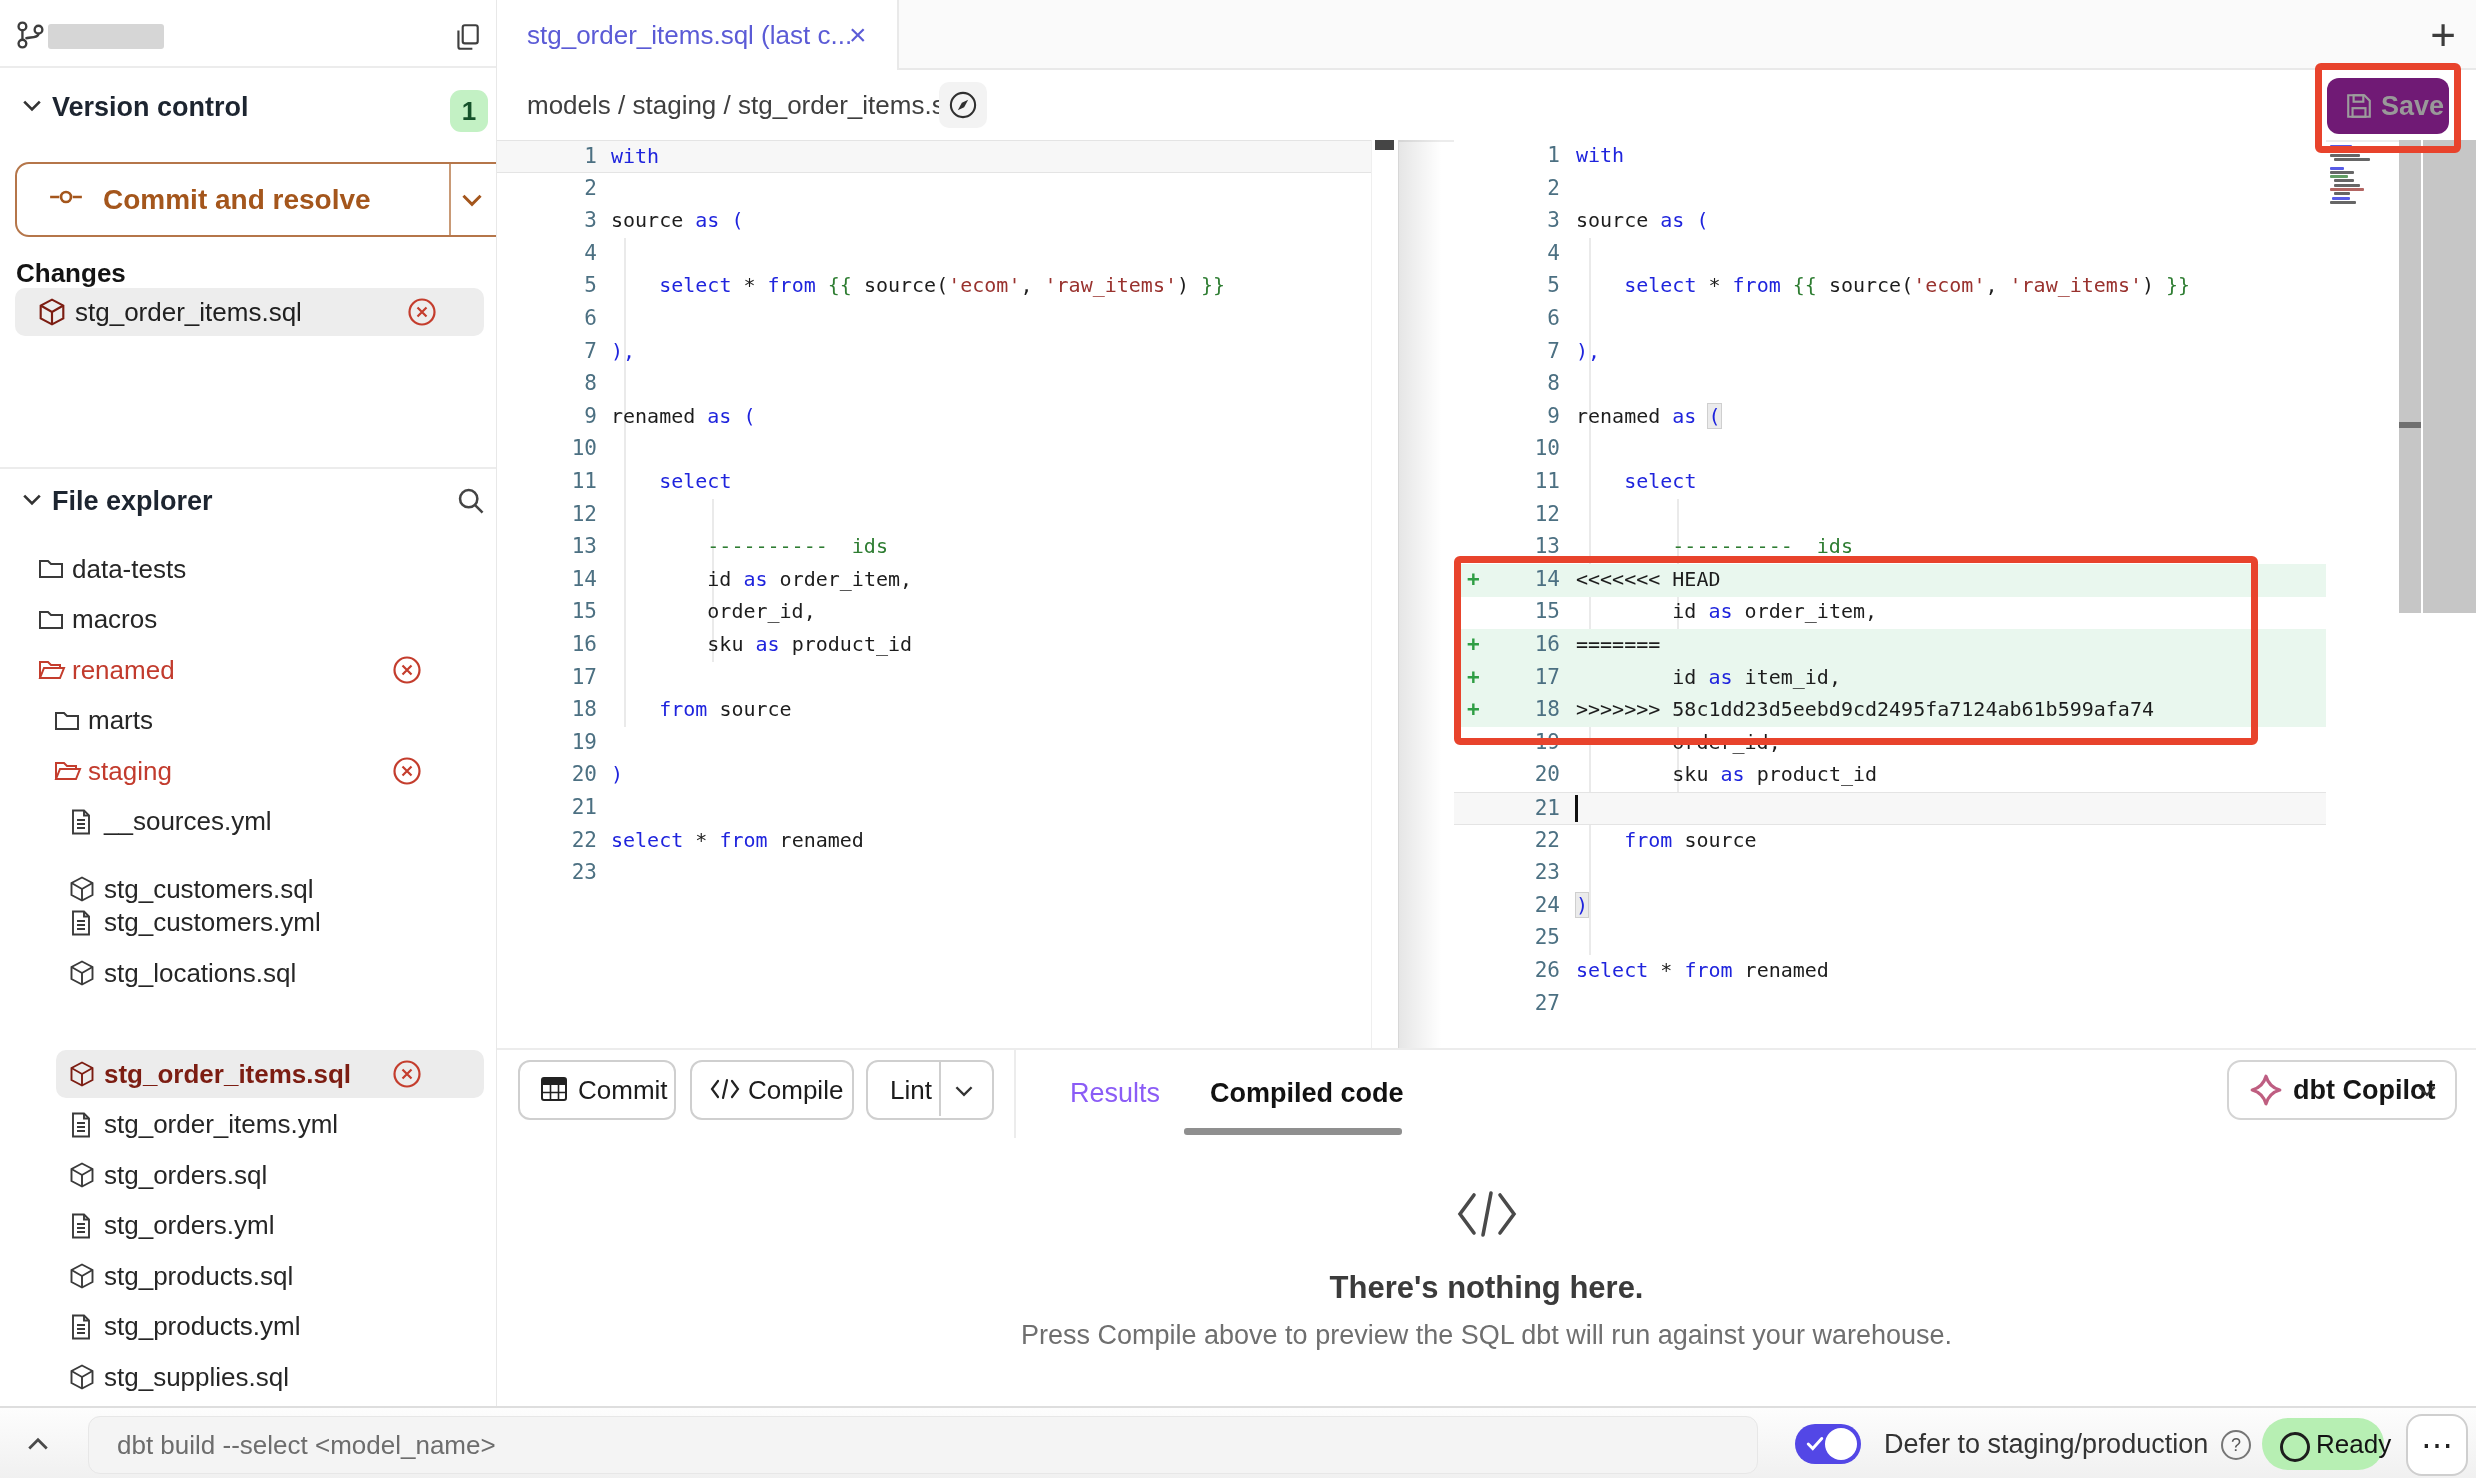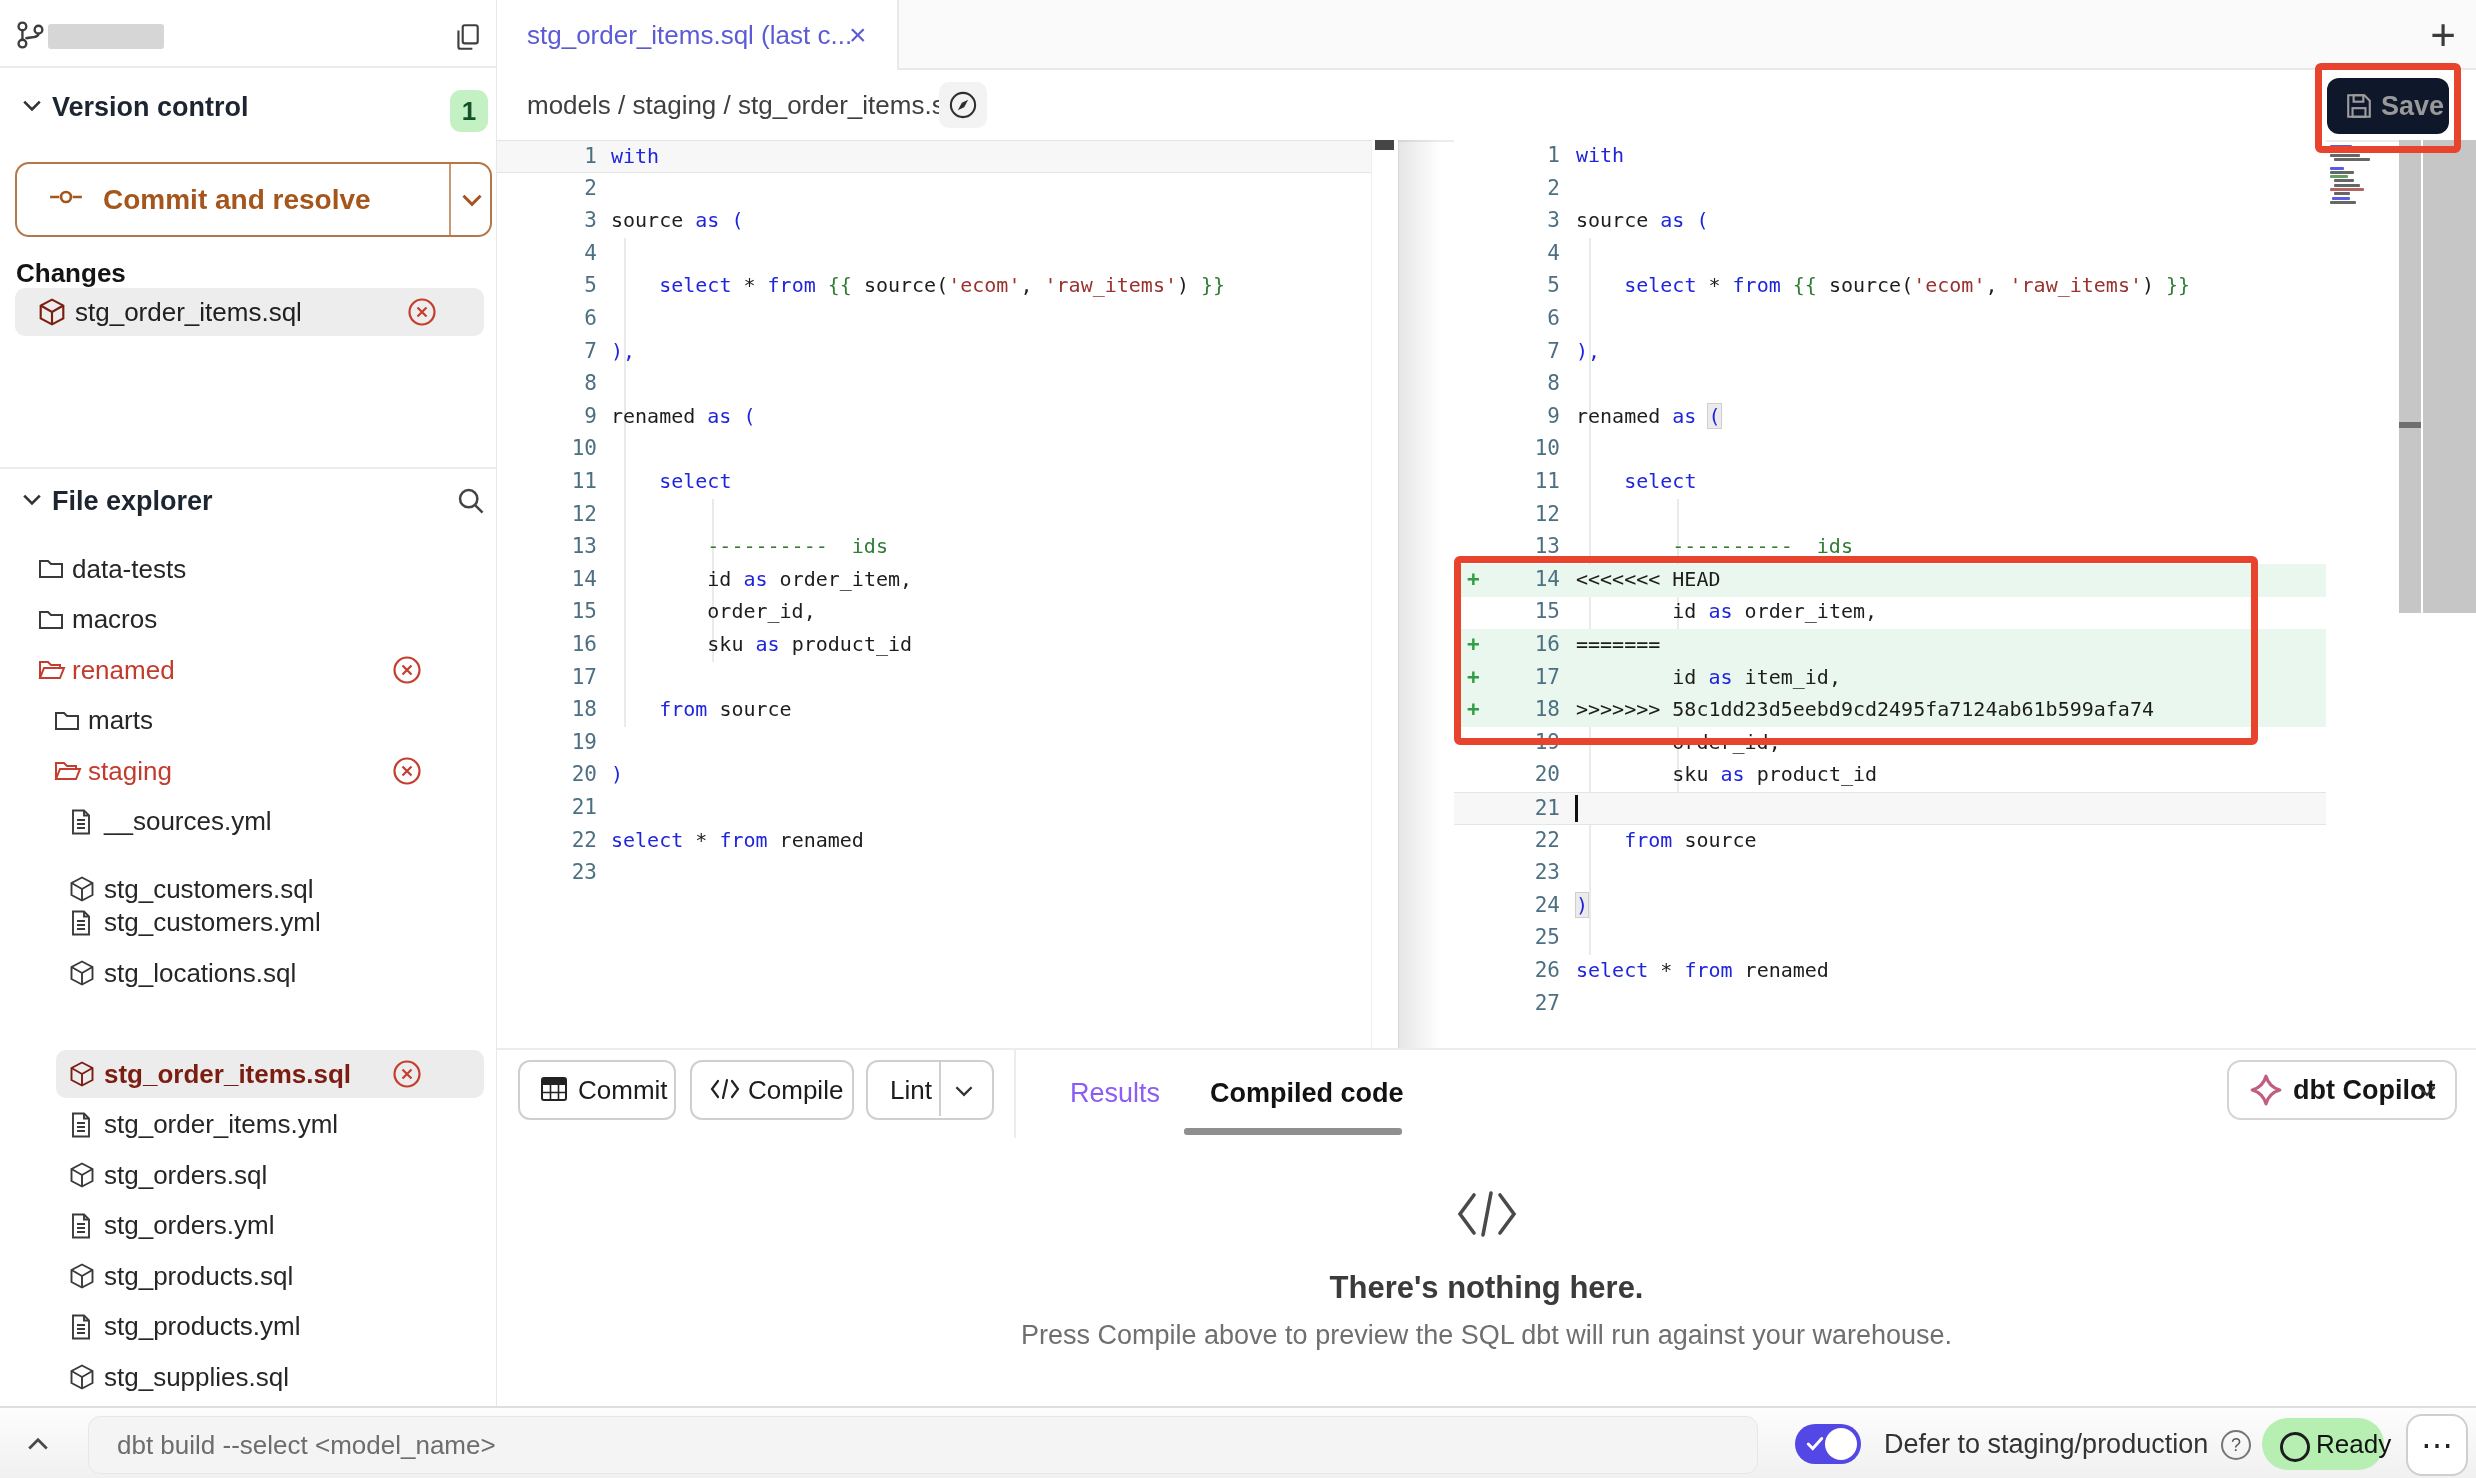--- a/index.html
+++ b/index.html
@@ -10,21 +10,21 @@
 
   
   #sidebar{left:0;top:0;width:496px;height:1406px;background:#fff;}
   #sidebar-border{left:496px;top:0;width:2px;height:1406px;background:#e8e8e8;}
   #sb-header{left:0;top:0;width:496px;height:66px;border-bottom:2px solid #ececec;}
   #branch-placeholder{left:48px;top:24px;width:116px;height:25px;background:#d6d6d6;border-radius:3px;}
   .section-head{font-size:27px;font-weight:700;color:#1d2530;}
   #vc-badge{left:450px;top:90px;width:38px;height:42px;border-radius:11px;background:#c3f1c4;
             color:#15522a;font-size:26px;font-weight:600;display:flex;align-items:center;justify-content:center;}
   #commit-btn{left:15px;top:162px;width:473px;height:71px;border:2px solid #b5764a;border-radius:14px;
-              background:#fff;cursor:pointer;}
+              background:#fff;cursor:pointer;padding-left:46px;}
   #commit-btn .lbl{position:absolute;left:86px;top:0;height:71px;display:flex;align-items:center;
                    font-size:28px;font-weight:600;color:var(--commit);}
   #commit-split{position:absolute;left:432px;top:0;width:2px;height:71px;background:#c99a76;}
   #changes-label{left:16px;top:258px;font-size:26px;font-weight:700;color:#141414;}
   #change-row{left:15px;top:288px;width:469px;height:48px;background:#ededed;border-radius:10px;}
   #change-row .fname{position:absolute;left:60px;top:0;height:48px;display:flex;align-items:center;
                      font-size:26px;color:#202020;font-weight:500;}
   #sb-divider{left:0;top:467px;width:496px;height:2px;background:#ececec;}
   .fe-row{position:absolute;left:0;width:496px;height:50px;}
   .fe-row .lbl{position:absolute;top:0;height:50px;display:flex;align-items:center;font-size:26px;color:#262626;}
@@ -42,21 +42,21 @@
              font-size:30px;color:var(--tab-active);cursor:pointer;}
   #new-tab{left:2418px;top:10px;width:50px;height:50px;font-size:44px;font-weight:300;color:#3c3c3c;
            display:flex;align-items:center;justify-content:center;cursor:pointer;}
   #crumbbar{left:497px;top:70px;width:1979px;height:70px;background:#fff;border-bottom:2px solid #ececec;}
   #breadcrumb{position:absolute;left:30px;top:0;height:70px;display:flex;align-items:center;
               font-size:26px;color:#3f3f3f;}
   #lineage-chip{position:absolute;left:442px;top:12px;width:48px;height:46px;background:#f3f3f3;border-radius:10px;
                 display:flex;align-items:center;justify-content:center;cursor:pointer;}
 
   
-  #save-btn{left:2327px;top:78px;width:122px;height:56px;background:#0f172a;border-radius:12px;}
+  #save-btn{left:2327px;top:78px;width:122px;height:56px;background:#701a75;border-radius:12px;}
   #save-btn .lbl{position:absolute;left:54px;top:0;height:56px;display:flex;align-items:center;
                  font-size:27px;font-weight:600;color:#999;}
   .redbox{border:7px solid var(--accent-red);border-radius:6px;background:transparent;z-index:30;pointer-events:none;}
 
   
   .pane{top:140px;height:908px;background:#fff;overflow:hidden;}
   #pane-left{left:497px;width:874px;}
   #pane-right{left:1454px;width:872px;}
   .cl{position:absolute;left:0;width:100%;height:33px;z-index:2;}
   .cl .num{position:absolute;left:0;top:3px;text-align:right;font-family:"DejaVu Sans Mono",monospace;

